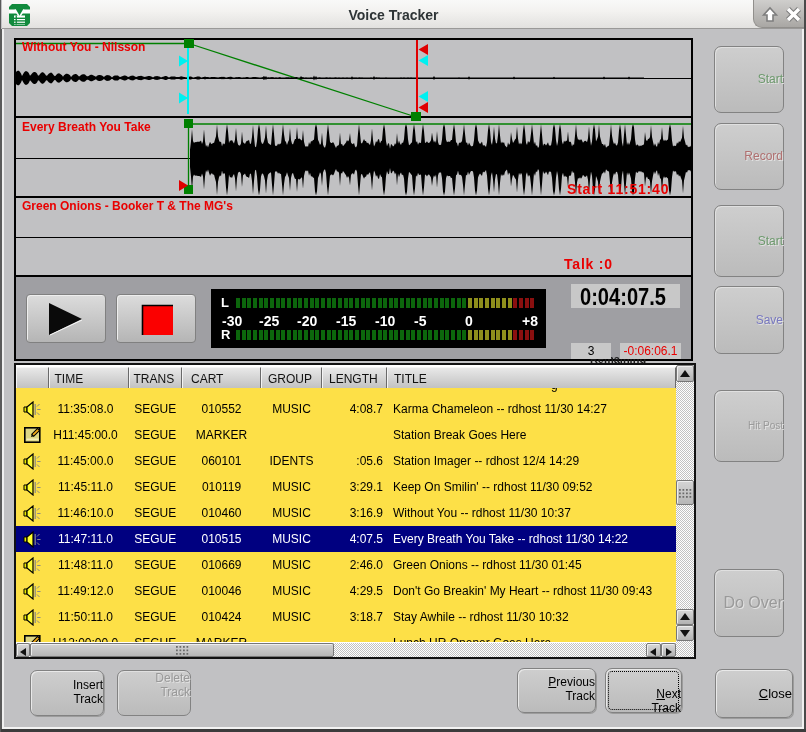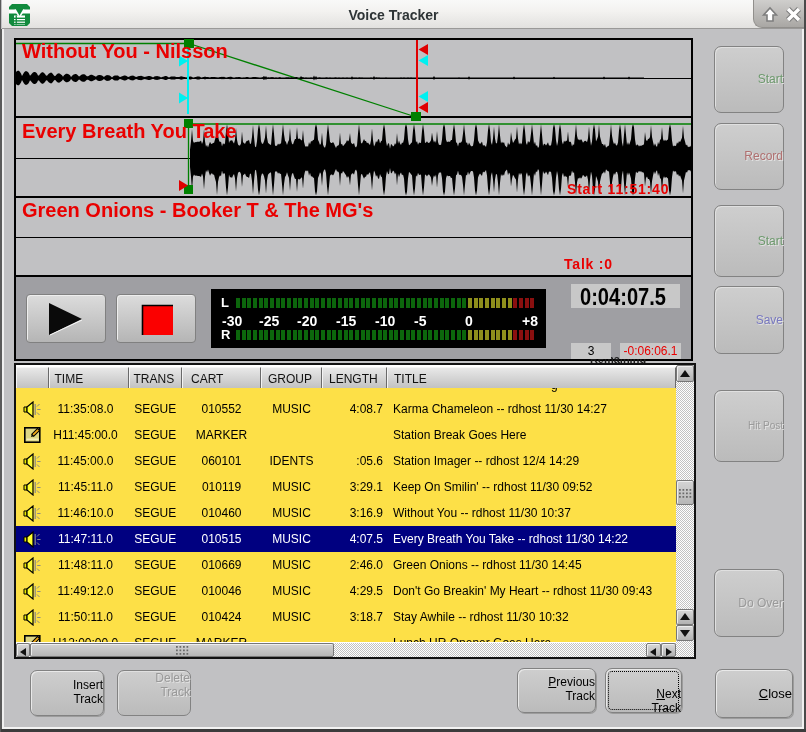--- a/index.html
+++ b/index.html
@@ -9,21 +9,21 @@
 
 #tbar { position:absolute; left:1px; top:0; width:805px; height:29px;
   background:linear-gradient(#f9f9f8,#f3f2f0 40%,#e2e1df); border-bottom:1px solid #9a9998; }
 #ttl { position:absolute; left:0; top:7px; width:785px; text-align:center; font-size:14px; font-weight:bold; color:#2e3436; }
 #ticon { position:absolute; left:7px; top:3px; }
 #ttab { position:absolute; left:752px; top:0px; width:54px; height:28px; border-radius:0 0 0 9px;
   background:linear-gradient(#cfcecc,#a9a7a4); border:1px solid #918f8c; border-top:none; border-right:none; }
 
 
 #wbox { position:absolute; left:13px; top:38px; width:679px; height:239px; }
-.rtitle { position:absolute; color:#e90000; font-weight:bold; font-size:20px; }
+.rtitle { position:absolute; color:#e90000; font-weight:bold; font-size:12px; }
 .rsmall { position:absolute; color:#e90000; font-weight:bold; font-size:14px; letter-spacing:0.8px; }
 
 
 #strip { position:absolute; left:13px; top:277px; width:679px; height:84px; background:#9f9fa3;
   border-left:2px solid #000; border-right:2px solid #000; border-bottom:2px solid #000; }
 .pbtn { position:absolute; width:80px; height:49px; border-radius:4px;
   background:linear-gradient(#dcdcdc,#b5b5b5); border:1px solid #808080;
   box-shadow:inset 1px 1px 0 #eee; }
 #vu { position:absolute; left:195px; top:12px; width:335px; height:59px; background:#000; }
 .vurow { position:absolute; left:25px; line-height:0; width:300px; height:10px; }
@@ -398,21 +398,21 @@
             <line x1="12.2" y1="3" x2="12.2" y2="14" stroke="#888" stroke-width="1.2"></line>
             <line x1="14" y1="5.5" x2="16.5" y2="3" stroke="#888" stroke-width="1"></line>
             <line x1="14.2" y1="8.5" x2="17.5" y2="8.5" stroke="#888" stroke-width="1"></line>
             <line x1="14" y1="11.5" x2="16.5" y2="14" stroke="#888" stroke-width="1"></line>
           </svg></div>
 <div class="c t1">11:48:11.0</div>
         <div class="c t2">SEGUE</div>
         <div class="c t3">010669</div>
 <div class="c t4">MUSIC</div>
         <div class="c t5">2:46.0</div>
-        <div class="c t6">Green Onions -- rdhost 11/30 14:45</div>
+        <div class="c t6">Green Onions -- rdhost 11/30 01:45</div>
       </div>
 <div class="row" style="top:190px">
 <div class="c ic"><svg width="18" height="17" viewBox="0 0 18 17">
             <polygon points="1,6 4,6 4,11 1,11" fill="#e8e800" stroke="#000" stroke-width="1"></polygon>
             <polygon points="4,6 10,1 10,16 4,11" fill="#ffff33" stroke="#000" stroke-width="1.2"></polygon>
             <line x1="12.2" y1="3" x2="12.2" y2="14" stroke="#888" stroke-width="1.2"></line>
             <line x1="14" y1="5.5" x2="16.5" y2="3" stroke="#888" stroke-width="1"></line>
             <line x1="14.2" y1="8.5" x2="17.5" y2="8.5" stroke="#888" stroke-width="1"></line>
             <line x1="14" y1="11.5" x2="16.5" y2="14" stroke="#888" stroke-width="1"></line>
           </svg></div>
@@ -487,21 +487,21 @@
       </svg></div>
 <div class="sbtn" style="left:660px;top:643px;width:15px;height:14px"><svg width="13" height="12">
         <polygon points="10,6 4,2 4,10" fill="#111"></polygon>
       </svg></div>
 
 <div class="btn dis" style="left:713px;top:46px;width:70px;height:67px;font-size:12px;line-height:65px;color:#6d9a6d">Start</div>
 <div class="btn dis" style="left:713px;top:123px;width:70px;height:67px;font-size:12px;line-height:65px;color:#b07070">Record</div>
 <div class="btn dis" style="left:713px;top:205px;width:70px;height:72px;font-size:12px;line-height:70px;color:#6d9a6d">Start</div>
 <div class="btn dis" style="left:713px;top:286px;width:70px;height:68px;font-size:12px;line-height:66px;color:#7878c0">Save</div>
 <div class="btn dis" style="left:713px;top:390px;width:70px;height:72px;font-size:10px;line-height:70px;color:#9a9a9a">Hit Post</div>
-<div class="btn dis" style="left:713px;top:569px;width:70px;height:68px;font-size:12px;line-height:66px;color:#9a9a9a">Do Over</div>
+<div class="btn dis" style="left:713px;top:569px;width:70px;height:68px;font-size:16px;line-height:66px;color:#9a9a9a">Do Over</div>
 
 <div class="btn" style="left:29px;top:670px;width:74px;height:46px;font-size:12px;padding-top:7px">
       <span class="ln">Insert</span>
       <span class="ln">Track</span>
     </div>
 <div class="btn dis" style="left:116px;top:670px;width:74px;height:46px;font-size:12px;padding-top:0">
       <span class="ln">Delete</span>
       <span class="ln">Track</span>
     </div>
 <div class="btn" style="left:516px;top:668px;width:79px;height:45px;font-size:12px;padding-top:6px">

